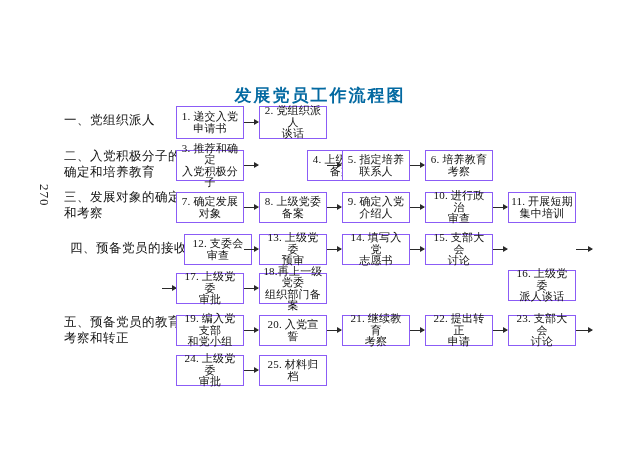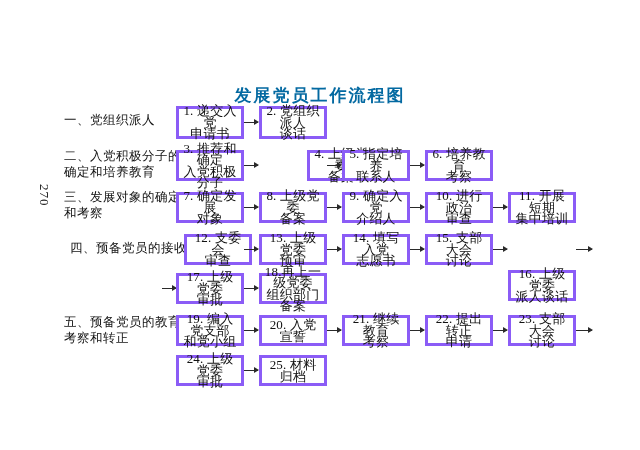--- a/index.html
+++ b/index.html
@@ -45,28 +45,28 @@
     position: absolute;
     font-size: 12.5px;
     line-height: 16px;
     color: #111111;
     white-space: pre-line;
     letter-spacing: 0.5px;
   }
 
   .node-box {
     position: absolute;
-    border: 3px solid #8b5cf6;
+    border: 1px solid #8b5cf6;
     background: #ffffff;
     box-sizing: border-box;
     display: flex;
     align-items: center;
     justify-content: center;
     text-align: center;
-    font-size: 13px;
+    font-size: 11px;
     line-height: 11.5px;
     color: #111111;
     padding: 1px 2px;
     white-space: pre-line;
     letter-spacing: 0.2px;
   }
 
   .arrow {
     position: absolute;
     height: 1px;

